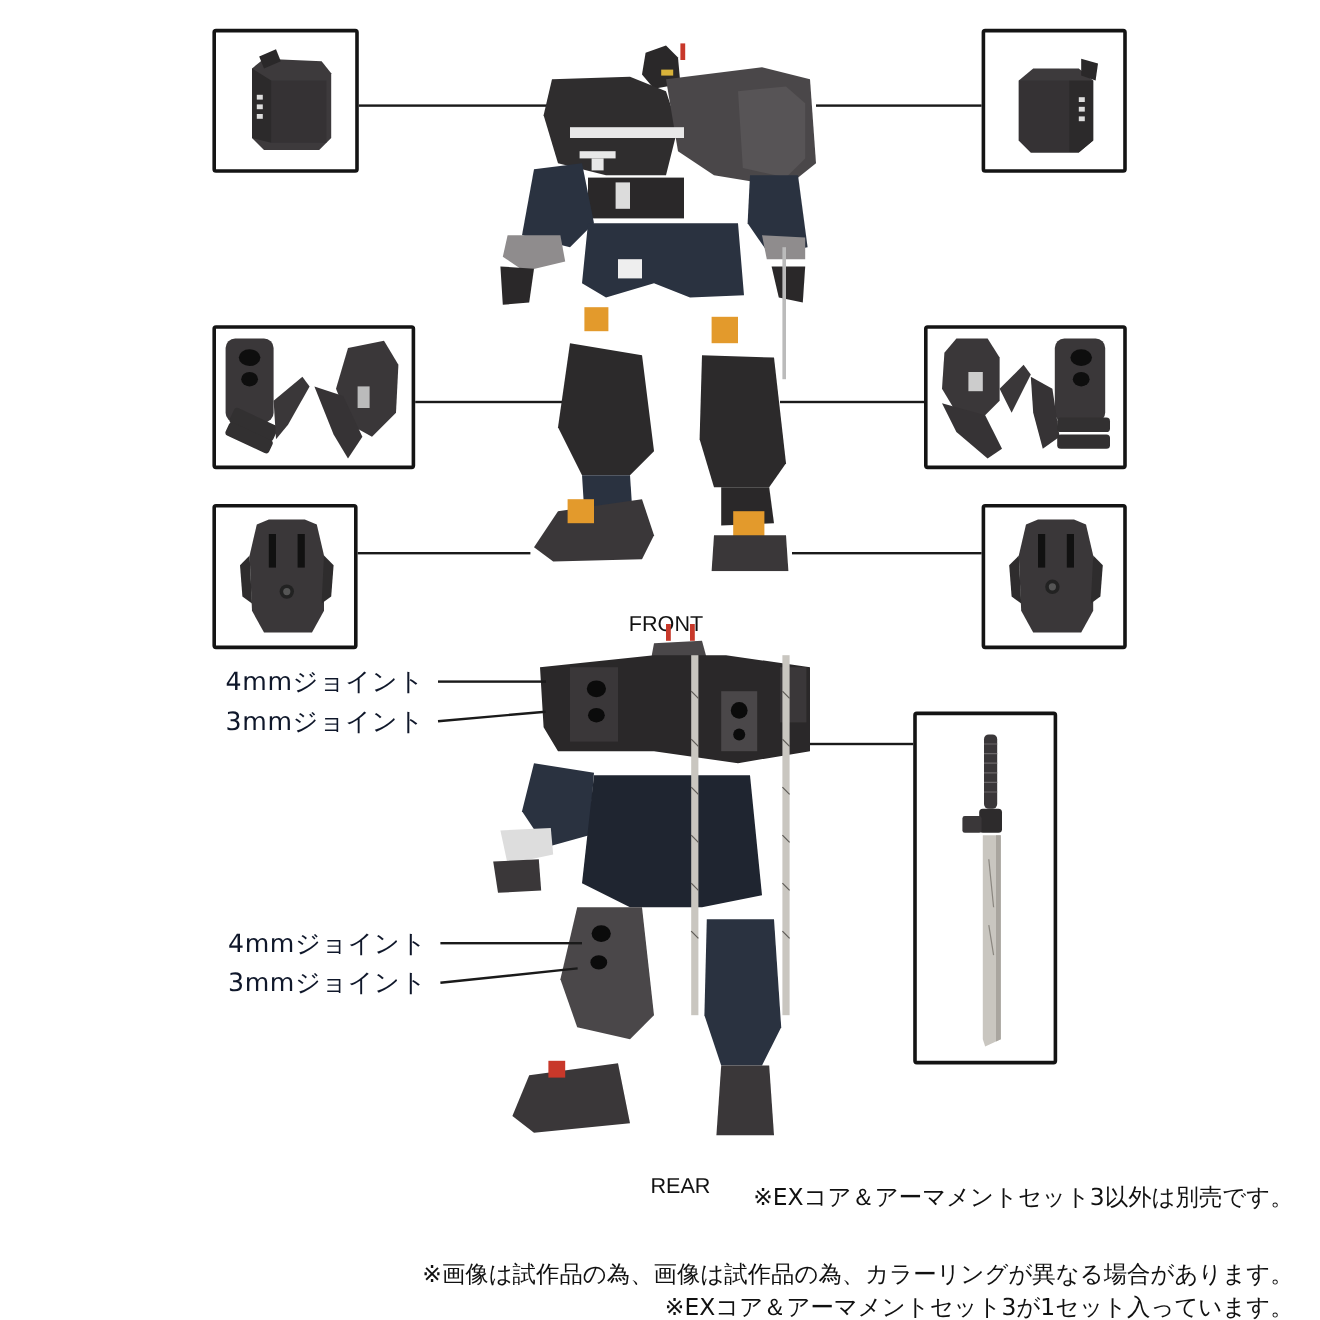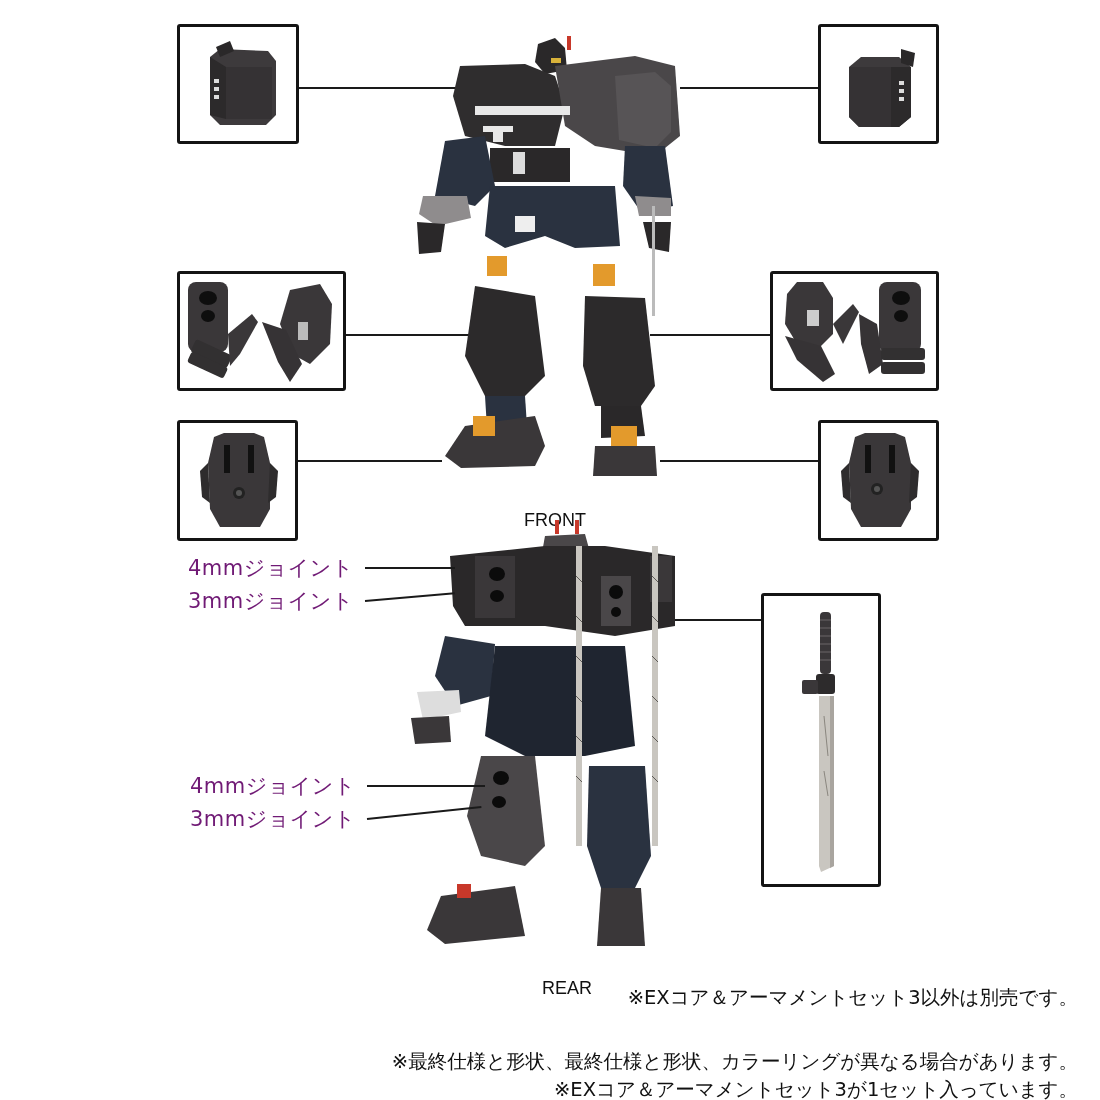--- a/index.html
+++ b/index.html
@@ -1,20 +1,20 @@
 <!DOCTYPE html>
 <html><head>
 <meta charset="utf-8">
 <style>
   html,body{margin:0;padding:0;background:#ffffff;}
   body{width:1100px;height:1100px;position:relative;overflow:hidden;font-family:"DejaVu Sans","Liberation Sans",sans-serif;color:#111;}
   .abs{position:absolute;}
   .box{position:absolute;border:3px solid #141414;border-radius:3px;background:#fff;box-sizing:border-box;overflow:hidden;}
   .line{position:absolute;height:2px;background:#1a1a1a;transform-origin:0 50%;}
-  .label{position:absolute;font-size:21px;letter-spacing:0.5px;white-space:nowrap;color:#701a75;}
+  .label{position:absolute;font-size:21px;letter-spacing:0.5px;white-space:nowrap;color:#0f172a;}
   .view-label{position:absolute;font-size:18px;color:#111;font-family:"Liberation Sans",sans-serif;}
   .note{position:absolute;right:22px;font-size:19.5px;white-space:nowrap;color:#111;text-align:left;}
   svg{display:block;}
 </style>
 </head>
 <body>
 
 <div class="box" style="left:177px;top:24px;width:122px;height:120px;">
   <svg width="116" height="114" viewBox="0 0 116 114">
     <polygon points="30,30 40,22 88,24 96,34 96,88 86,98 40,98 30,88" fill="#3d3a3c"></polygon>
@@ -225,13 +225,13 @@
 <div class="label" style="left:188px;top:587px;">3mmジョイント</div>
 <div class="line" style="left:365px;top:600px;width:90px;transform:rotate(-5deg);"></div>
 
 <div class="label" style="left:190px;top:772px;">4mmジョイント</div>
 <div class="line" style="left:367px;top:785px;width:118px;"></div>
 <div class="label" style="left:190px;top:805px;">3mmジョイント</div>
 <div class="line" style="left:367px;top:818px;width:115px;transform:rotate(-6deg);"></div>
 
 <div class="note" style="top:984px;">※EXコア＆アーマメントセット3以外は別売です。</div>
 <div class="note" style="top:1060px;margin-top:16px;">※EXコア＆アーマメントセット3が1セット入っています。</div>
-<div class="note" style="top:1048px;">※最終仕様と形状、最終仕様と形状、カラーリングが異なる場合があります。</div>
+<div class="note" style="top:1048px;">※画像は試作品の為、画像は試作品の為、カラーリングが異なる場合があります。</div>
 
 </body></html>

